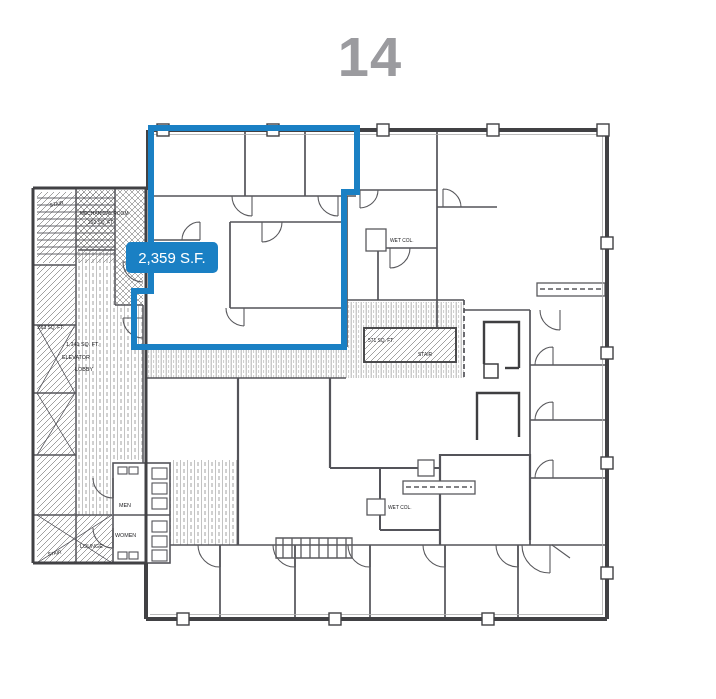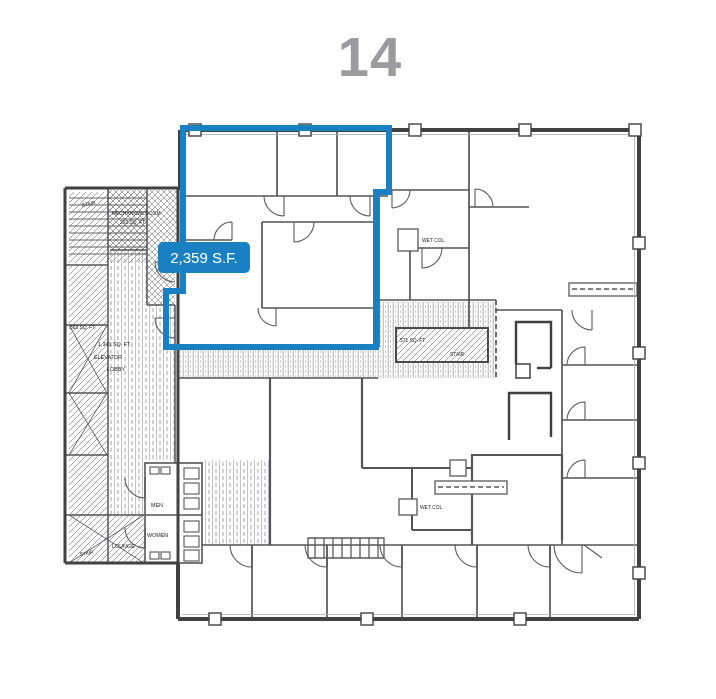--- a/index.html
+++ b/index.html
@@ -1,17 +1,17 @@
 <!DOCTYPE html>
 <html><head>
 <meta charset="utf-8">
 <style>
   html,body{margin:0;padding:0;background:#ffffff;}
   .stage{position:relative;width:623px;height:699px;background:#fff;overflow:hidden;
-         font-family:"Liberation Sans",sans-serif;padding-left:32px;}
+         font-family:"Liberation Sans",sans-serif;}
   .floor-title{position:absolute;top:24px;left:0;width:716px;text-align:center;
 ated    font-family:"Liberation Serif","DejaVu Serif",serif;font-weight:bold;
     font-size:56px;color:#9b9b9f;letter-spacing:1px;transform:translateX(12px);}
   svg text{font-family:"Liberation Sans",sans-serif;fill:#1f1f22;}
   .rmlbl{font-size:5.4px;}
   .rmlbl-sm{font-size:4.9px;}
   .suite-lbl{font-size:15px;fill:#ffffff;}
 </style>
 </head>
 <body>

